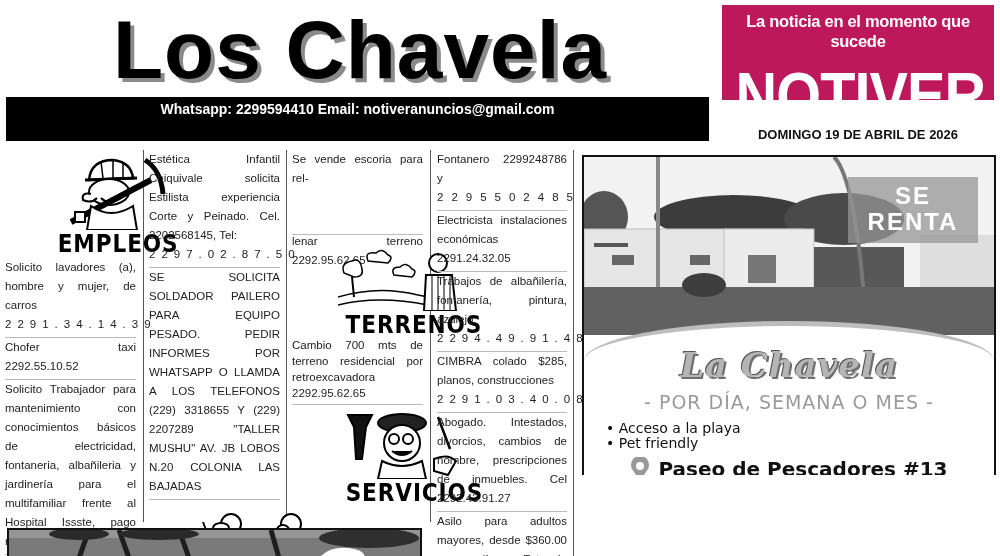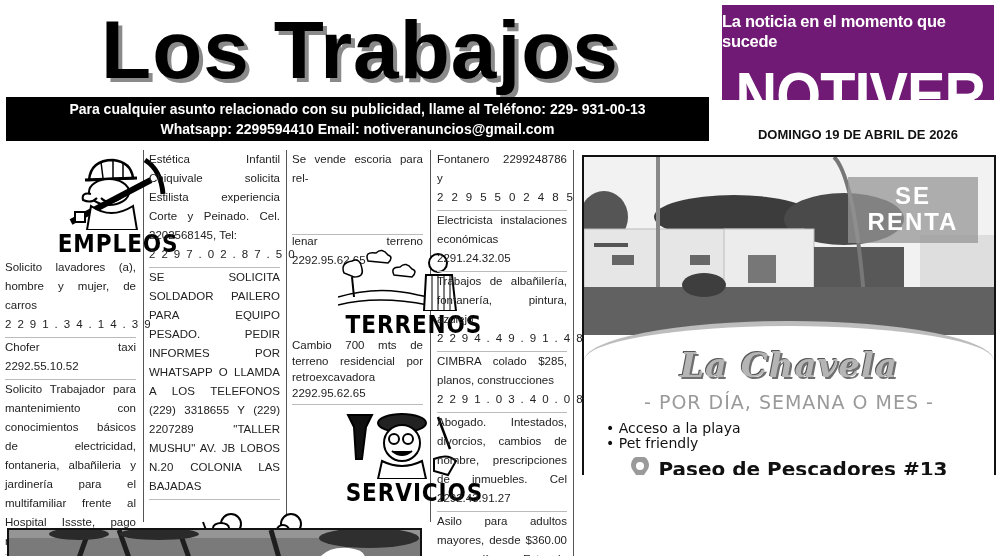--- a/index.html
+++ b/index.html
@@ -16,21 +16,21 @@
     transform: scaleY(1.0);
   }
   .contact-bar {
     position: absolute; left: 6px; top: 97px; width: 703px; height: 44px;
     background: #000; color: #fff; text-align: center;
     font-family: "Liberation Sans", sans-serif; font-weight: 700;
     font-size: 14px; line-height: 20px; padding-top: 2px;
   }
   .notiver-box {
     position: absolute; left: 722px; top: 5px; width: 272px; height: 95px;
-    background: #701a75; color: #fff; 
+    background: #be185d; color: #fff; text-align: center;
   }
   .notiver-tagline { font-weight: 700; font-size: 16.5px; line-height: 20px; padding-top: 6px; letter-spacing: -0.3px; }
   .notiver-name { font-weight: 700; font-size: 64px; line-height: 70px; letter-spacing: -1px; padding-top: 10px; transform: scaleX(0.9); }
   .date-line {
     position: absolute; left: 722px; top: 127px; width: 272px; text-align: center;
     font-weight: 700; font-size: 13px; color: #111;
   }
 
   
   .col {
@@ -113,23 +113,22 @@
   .bottom-photo {
     position: absolute; left: 7px; top: 528px; width: 415px; height: 28px;
     border: 2px solid #111; border-bottom: none;
     background: linear-gradient(180deg, #6c6c6c 0%, #7c7c7c 40%, #5c5c5c 100%);
     overflow: hidden;
   }
 </style>
 </head>
 <body>
 
-<div class="masthead-title">Los Trabajos</div>
+<div class="masthead-title">Los Chavela</div>
 <div class="contact-bar">
-  <div>Para cualquier asunto relacionado con su publicidad, llame al  Teléfono: 229- 931-00-13</div>
   <div>Whatsapp: 2299594410 Email: notiveranuncios@gmail.com</div>
 </div>
 <div class="notiver-box">
   <div class="notiver-tagline">La noticia en el momento que sucede</div>
   <div class="notiver-name">NOTIVER</div>
 </div>
 <div class="date-line">DOMINGO 19 DE ABRIL DE 2026</div>
 
 <div class="col-rule" style="left:143px;"></div>
 <div class="col-rule" style="left:286px;"></div>

